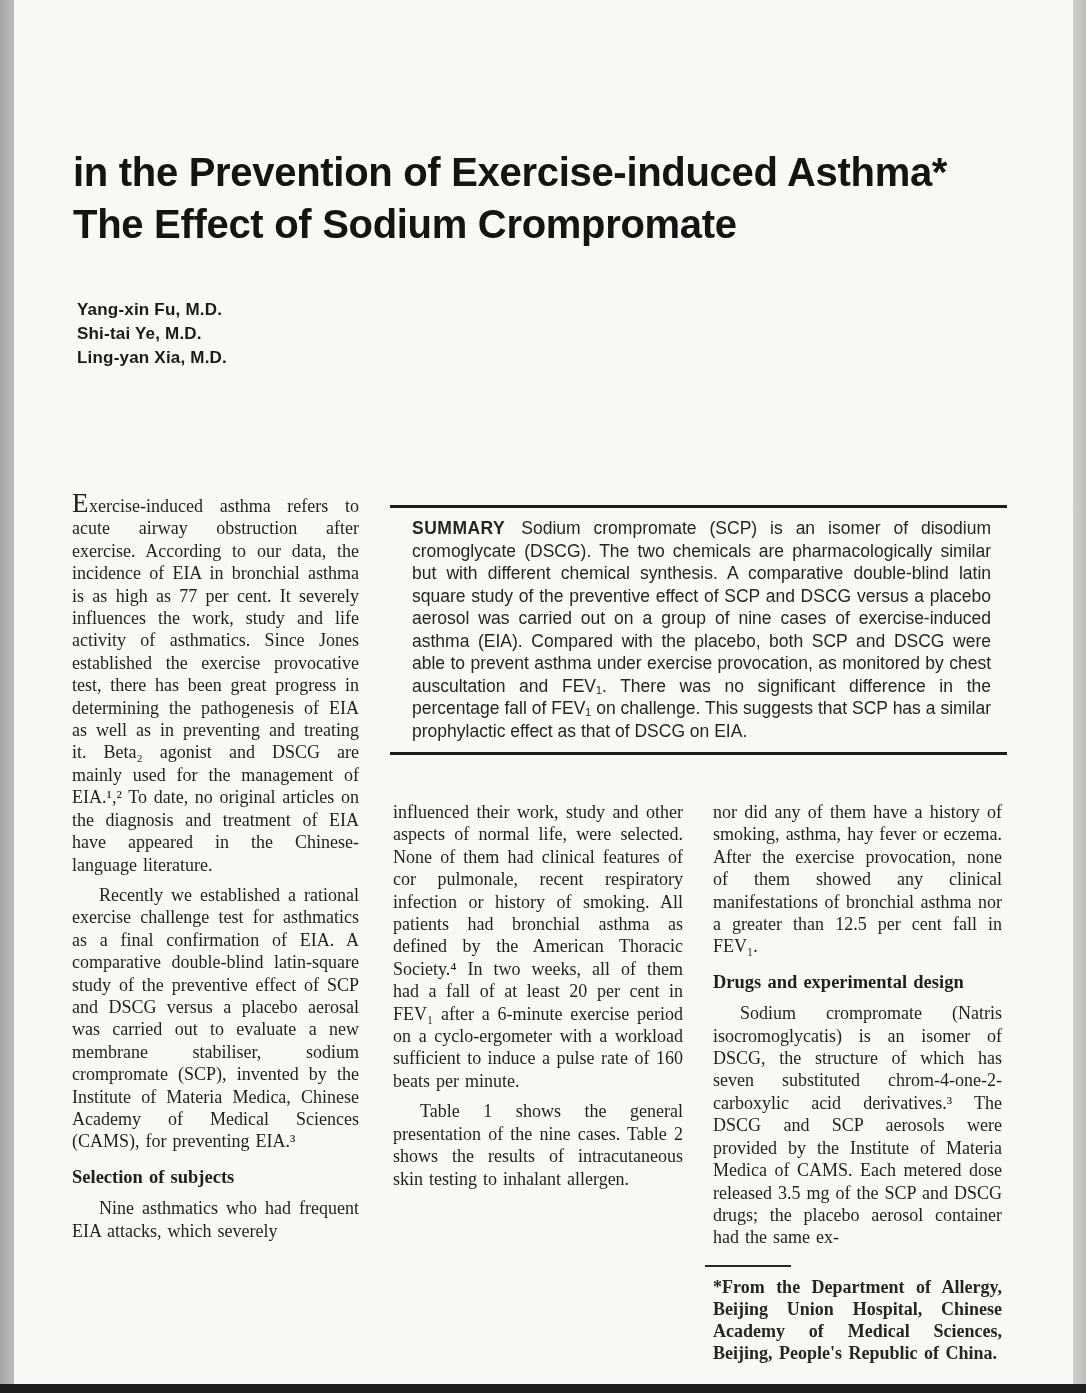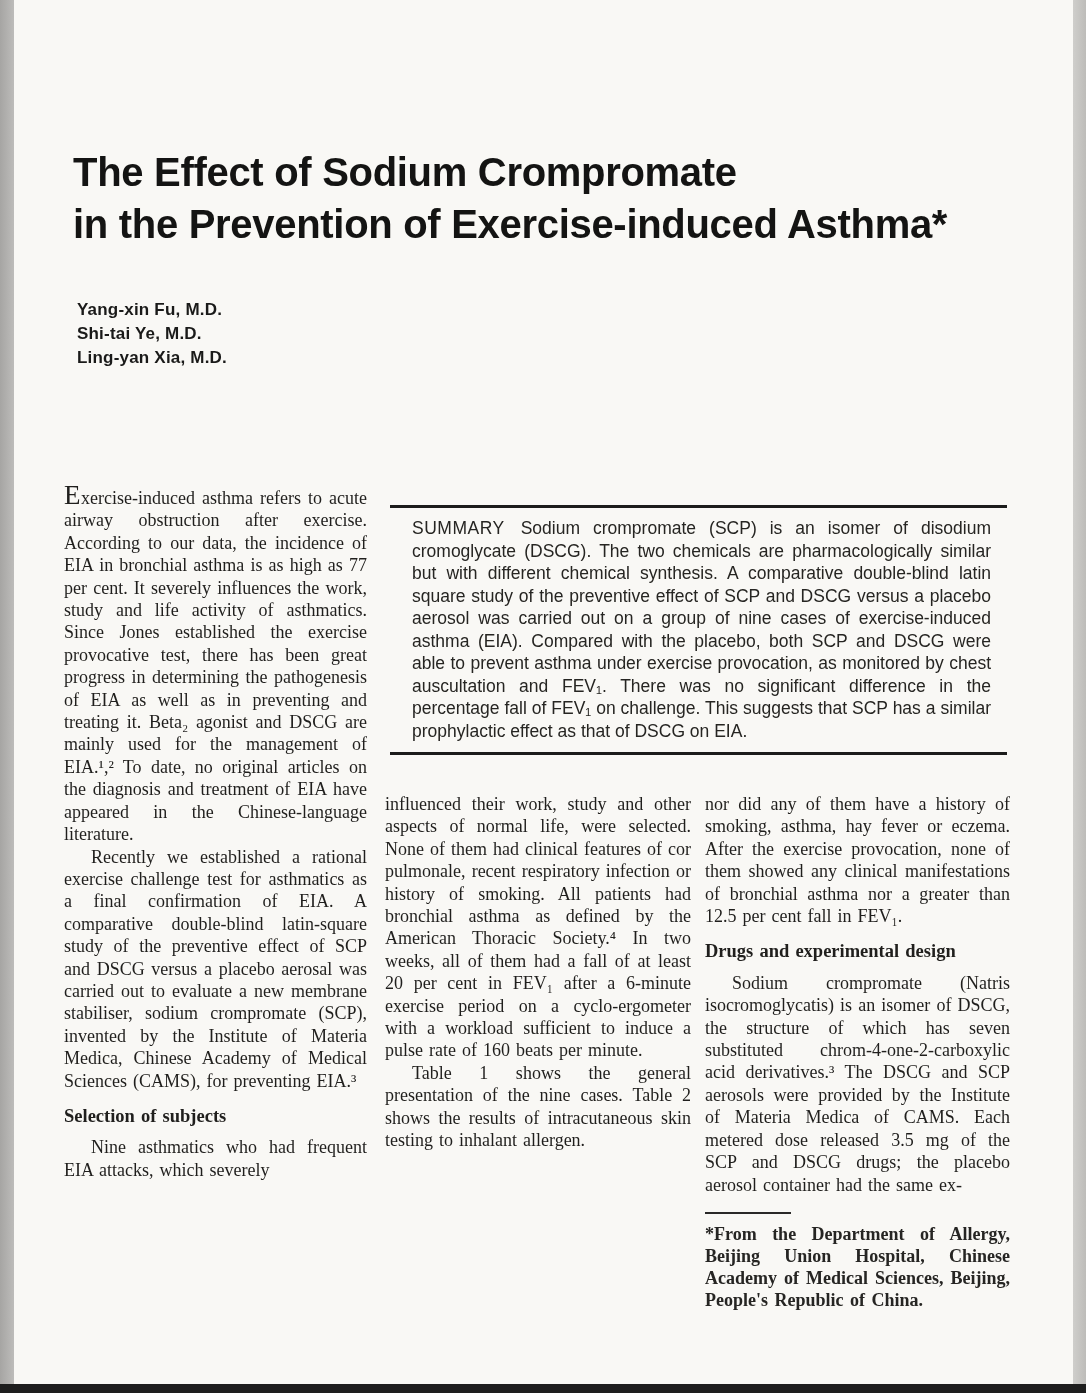--- a/index.html
+++ b/index.html
@@ -40,37 +40,37 @@
   
   .summary-box {
     position: absolute; left: 390px; top: 505px; width: 617px;
     border-top: 3px solid #1c1c1b; border-bottom: 3px solid #1c1c1b;
     box-sizing: border-box;
     padding: 9px 16px 10px 22px;
     font-family: "Liberation Sans", sans-serif;
     font-size: 17.5px; line-height: 22.5px; color: #262522;
   }
   .summary-box .summary-text { text-align: justify; }
-  .summary-label { font-weight: normal; letter-spacing: 0.5px; margin-right: 16px; }
+  .summary-label { font-weight: bold; letter-spacing: 0.5px; margin-right: 16px; }
   .summary-citation {
     margin-top: 7px; text-align: right; padding-right: 6px;
     font-weight: bold; font-size: 16px; letter-spacing: 0.4px;
     color: #22211f;
   }
   
   .col {
     position: absolute;
     font-size: 18px; line-height: 22.4px;
     text-align: justify; color: #201f1d;
     word-spacing: 1.5px;
   }
   .col-left  { left: 64px;  top: 486px; width: 303px; }
   .col-mid   { left: 385px; top: 793px; width: 306px; }
   .col-right { left: 705px; top: 793px; width: 305px; }
-  .col p { margin: 0; }
+  .col p { margin: 8px; }
   .col p.indent { text-indent: 27px; }
   .dropcap { font-size: 27px; line-height: 18px; letter-spacing: 0.5px; }
   .section-heading {
     margin-top: 17px !important;
     text-align: center; font-weight: bold; font-size: 18.5px;
     letter-spacing: 0.8px; word-spacing: 7px; text-indent: 0;
   }
   .subheading {
     margin-top: 13px !important; margin-bottom: 9px !important;
     font-weight: bold; font-size: 18.5px; text-align: left; text-indent: 0;
@@ -91,22 +91,22 @@
   }
 </style>
 </head>
 <body>
 
 <div class="edge-left"></div>
 <div class="edge-right"></div>
 <div class="edge-bottom"></div>
 
 <div class="title">
+  <div>in the Prevention of Exercise-induced Asthma*</div>
   <div>The Effect of Sodium Crompromate</div>
-  <div>in the Prevention of Exercise-induced Asthma*</div>
 </div>
 
 <div class="authors">
   <div>Yang-xin Fu, M.D.</div>
   <div>Shi-tai Ye, M.D.</div>
   <div>Ling-yan Xia, M.D.</div>
 </div>
 
 <div class="summary-box">
   <div class="summary-text">

